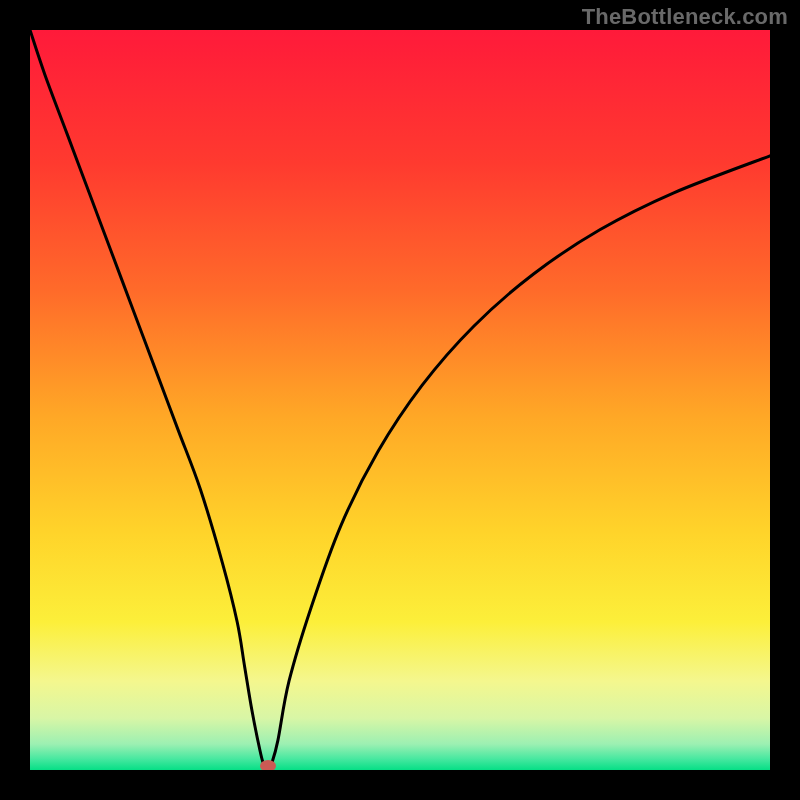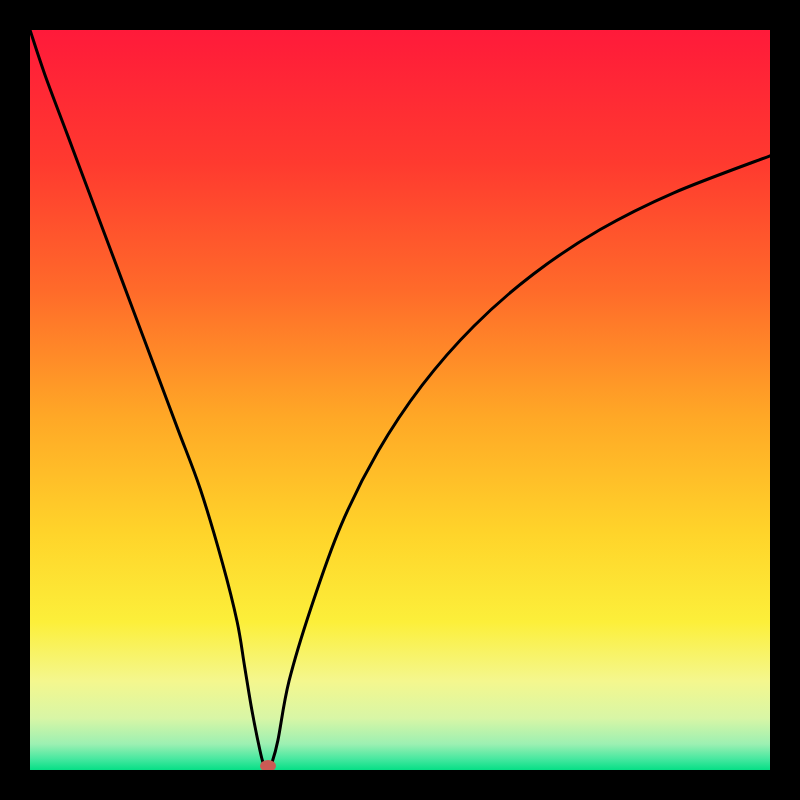--- a/index.html
+++ b/index.html
@@ -51,20 +51,21 @@
     background: #cb5a54;
     transform: translate(-50%, -50%);
     z-index: 5;
   }
 </style>
 </head>
 <body>
 
 <div class="frame">
 
+  <div class="watermark">TheBottleneck.com</div>
 
   <div class="plot-area">
 
     <svg class="gradient" viewBox="0 0 740 740" preserveAspectRatio="none">
       <defs>
         <linearGradient id="bg-grad" x1="0" y1="0" x2="0" y2="1">
             <stop offset="0%" stop-color="#ff1a3a"></stop>
             <stop offset="18%" stop-color="#ff3a2f"></stop>
             <stop offset="35%" stop-color="#ff6a2a"></stop>
             <stop offset="52%" stop-color="#ffa726"></stop>

